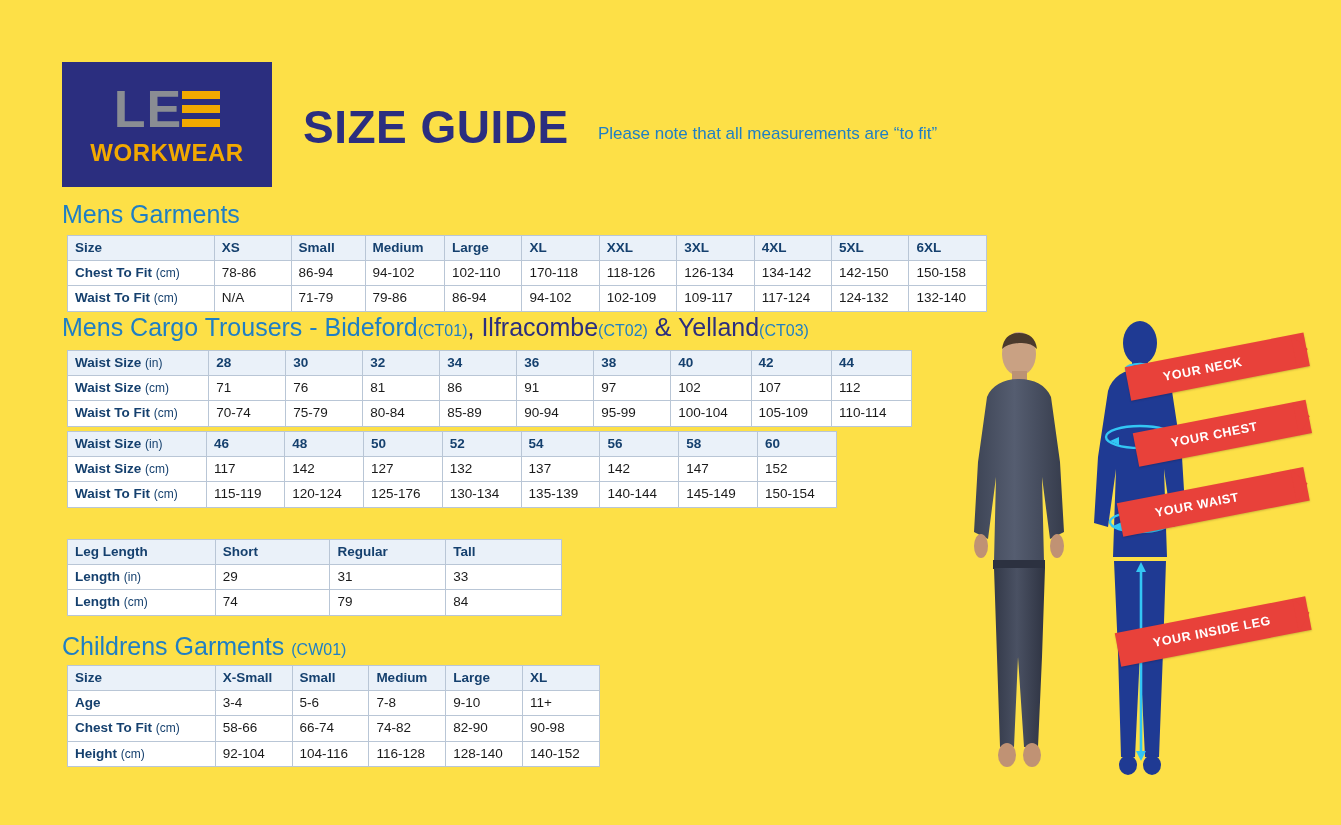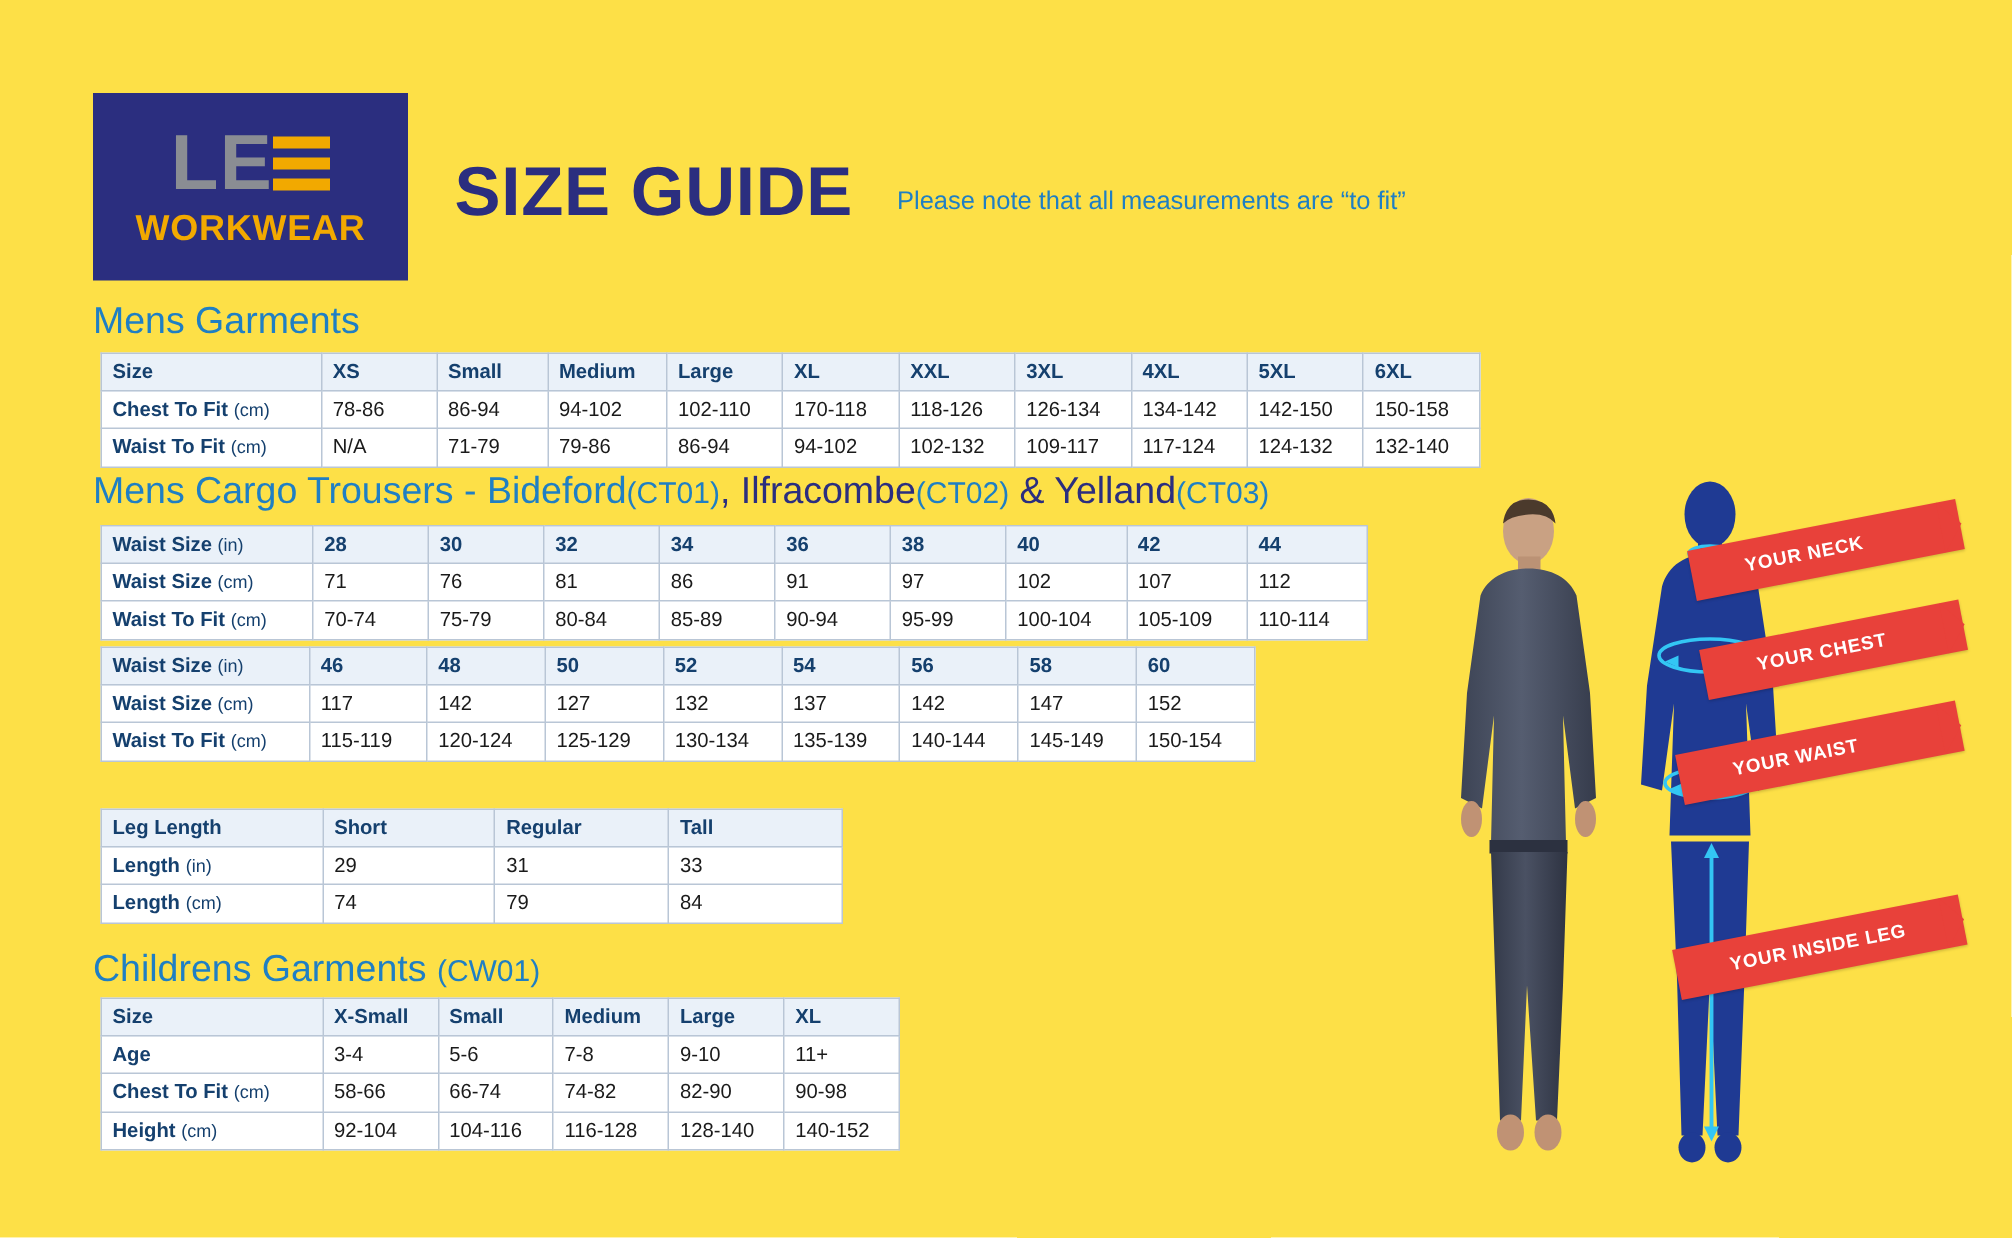--- a/index.html
+++ b/index.html
@@ -51,21 +51,21 @@
     position: absolute; left: 598px; top: 124px;
     font-size: 17px; color: #1f7fc4;
   }
 
   
   .sec-head {
     position: absolute;
     font-size: 25px; color: #1f7fc4; font-weight: normal;
     white-space: nowrap;
   }
-  .sec-head .small { font-size: 20px; text-align: center; }
+  .sec-head .small { font-size: 16px; text-align: center; }
   .sec-head .dark { color: #2b2e7f; }
 
   
   table.sz {
     position: absolute;
     border-collapse: collapse;
     font-size: 13.5px;
     color: #1a1a1a;
     background: #fff;
   }
@@ -171,21 +171,21 @@
       <td>142-150</td>
       <td>150-158</td>
     </tr>
     <tr>
       <td class="lbl"><span>Waist To Fit</span> <span class="u">(cm)</span></td>
       <td>N/A</td>
       <td>71-79</td>
       <td>79-86</td>
       <td>86-94</td>
       <td>94-102</td>
-      <td>102-132</td>
+      <td>102-109</td>
       <td>109-117</td>
       <td>117-124</td>
       <td>124-132</td>
       <td>132-140</td>
     </tr>
   </tbody>
     </table>
 
   <div class="sec-head" style="left:62px; top:313px;">
     <span>Mens Cargo Trousers - Bideford</span><span class="small">(CT01)</span><span class="dark">, Ilfracombe</span><span class="small">(CT02)</span><span class="dark"> &amp; Yelland</span><span class="small">(CT03)</span>
@@ -253,21 +253,21 @@
       <td>132</td>
       <td>137</td>
       <td>142</td>
       <td>147</td>
       <td>152</td>
     </tr>
     <tr>
       <td class="lbl"><span>Waist To Fit</span> <span class="u">(cm)</span></td>
       <td>115-119</td>
       <td>120-124</td>
-      <td>125-129</td>
+      <td>125-176</td>
       <td>130-134</td>
       <td>135-139</td>
       <td>140-144</td>
       <td>145-149</td>
       <td>150-154</td>
     </tr>
   </tbody>
     </table>
 
   <table class="sz" style="left:67px; top:539px; width:495px;">

